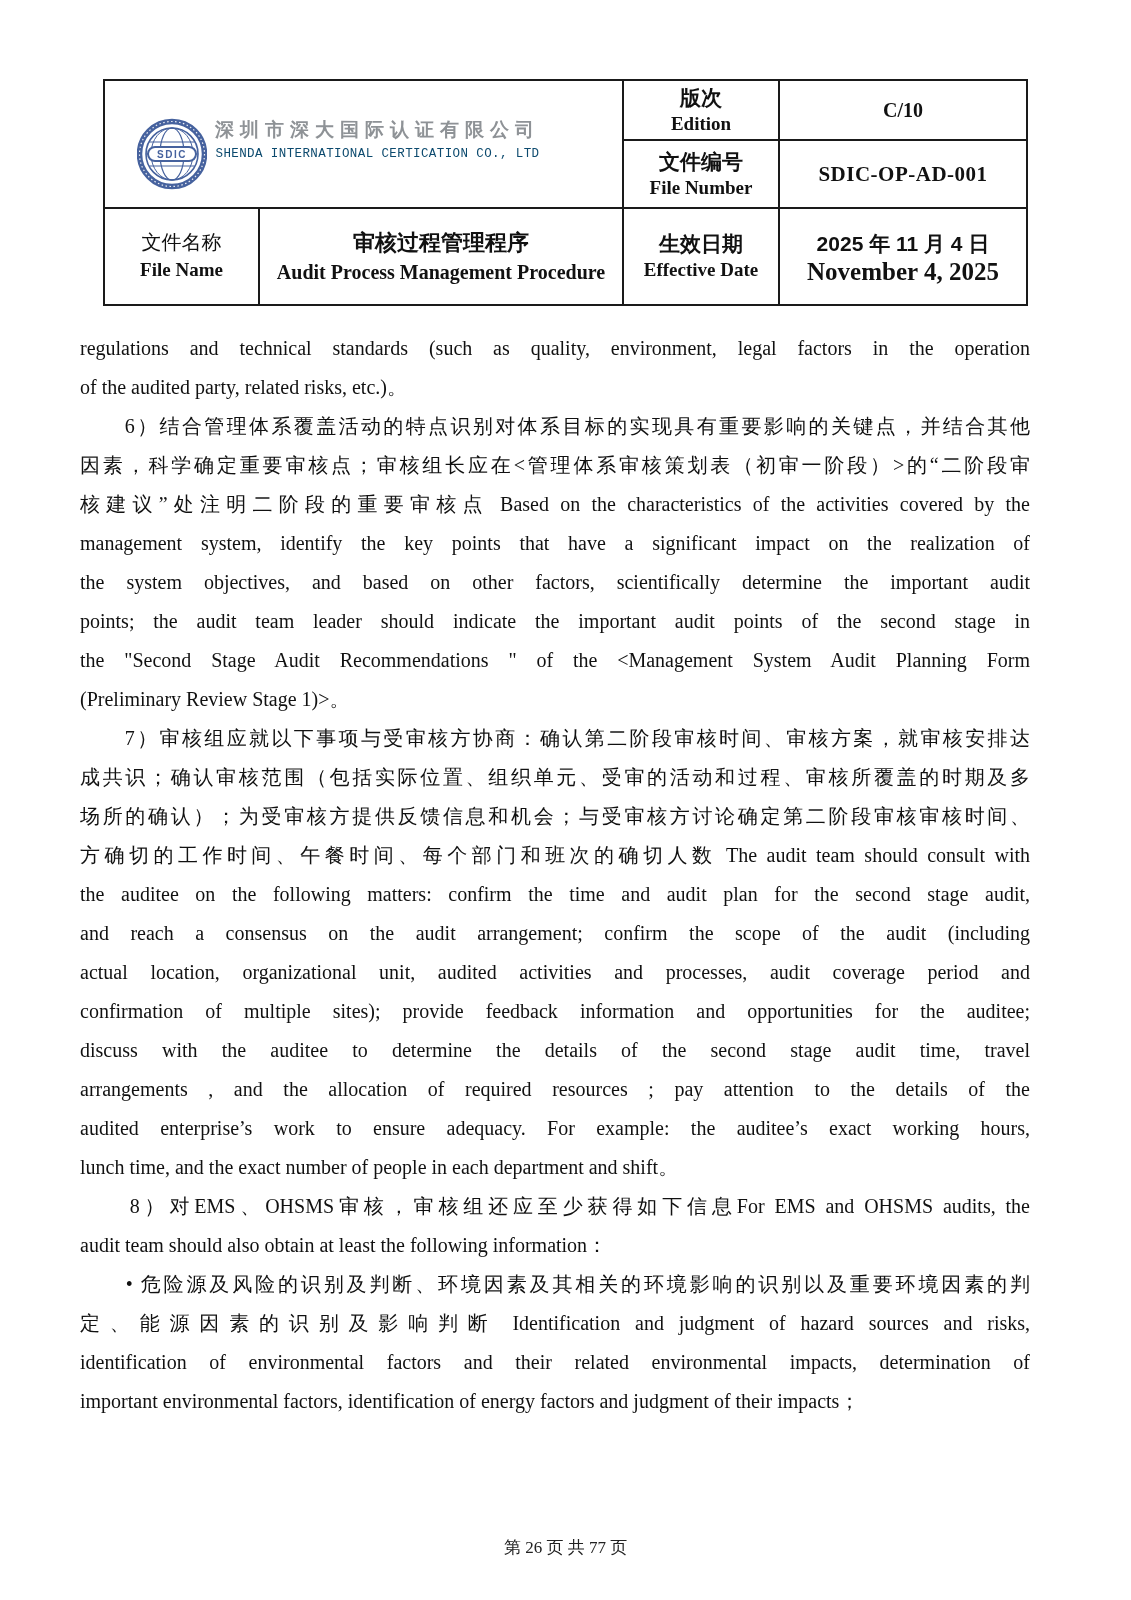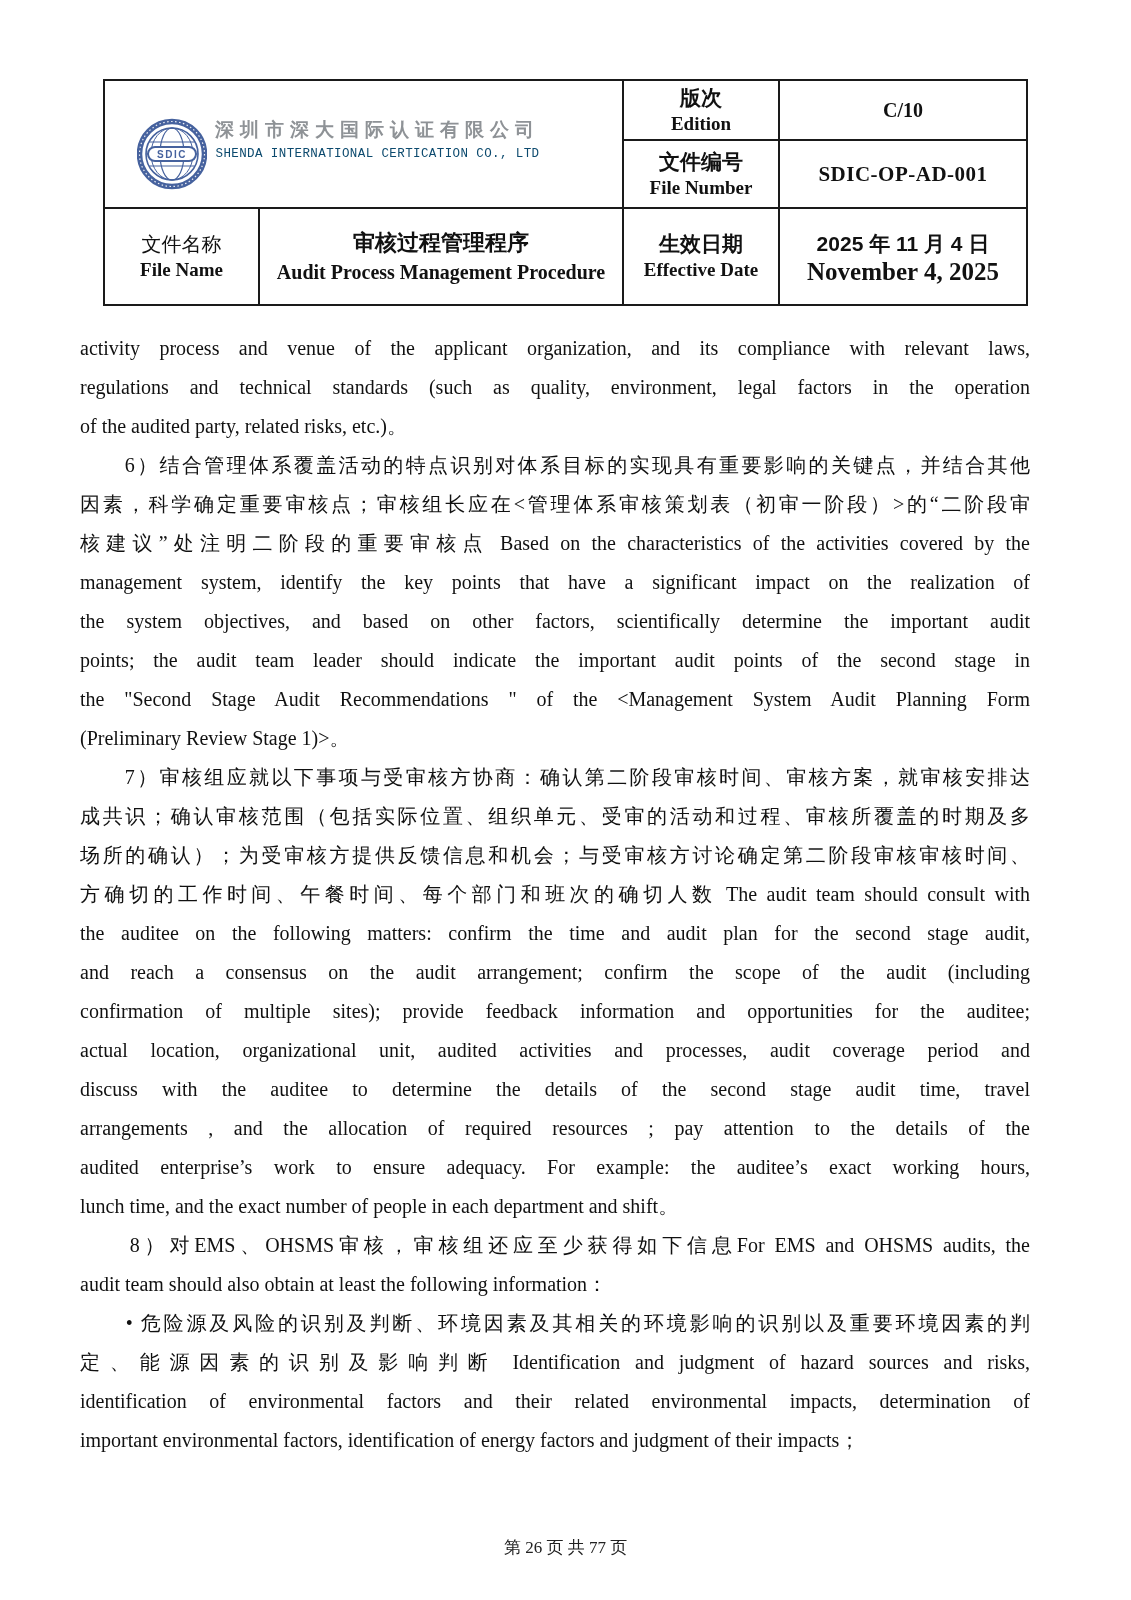--- a/index.html
+++ b/index.html
@@ -36,21 +36,21 @@
   }
   .company-en {
     color:#0c4a6e;
     font-family:"Liberation Mono","DejaVu Sans Mono",monospace;
     font-size:12.5px; letter-spacing:0.4px; margin-top:4px; white-space:nowrap;
   }
   .lbl-cn {
     font-family:"Liberation Sans","DejaVu Sans",sans-serif;
     font-weight:bold; font-size:21px; line-height:26px;
   }
-  .lbl-cn.song { font-family:Liberation Serif, serif; font-weight:normal; font-size:20px; }
+  .lbl-cn.song { font-family:Liberation Mono, monospace; font-weight:normal; font-size:20px; }
   .lbl-en { font-weight:bold; font-size:19px; line-height:25px;text-align:center; }
   .val { font-weight:bold; font-size:20px; }
   .val-big { font-weight:bold; font-size:21px; letter-spacing:0.5px; }
   .title-cn {
     font-family:"Liberation Sans","DejaVu Sans",sans-serif;
     font-weight:bold; font-size:22px; line-height:30px;
   }
   .title-en { font-weight:bold; font-size:20px; line-height:28px; }
   .date-cn {
     font-family:"Liberation Sans","DejaVu Sans",sans-serif;
@@ -141,43 +141,42 @@
       <td>
         <div class="date-cn">2025 年 11 月 4 日</div>
         <div class="date-en">November 4, 2025</div>
       </td>
     </tr>
   </tbody>
     </table>
 
   <div class="body-text">
       <div class="para">
-        <div class="line">activity process and venue of the applicant organization, and its compliance with relevant laws,</div>
         <div class="line">regulations and technical standards (such as quality, environment, legal factors in the operation</div>
         <div class="line last">of the audited party, related risks, etc.)。</div>
       </div>
       <div class="para">
         <div class="line">　　6）结合管理体系覆盖活动的特点识别对体系目标的实现具有重要影响的关键点，并结合其他</div>
         <div class="line">因素，科学确定重要审核点；审核组长应在&lt;管理体系审核策划表（初审一阶段）&gt;的“二阶段审</div>
         <div class="line">核建议”处注明二阶段的重要审核点 Based on the characteristics of the activities covered by the</div>
         <div class="line">management system, identify the key points that have a significant impact on the realization of</div>
         <div class="line">the system objectives, and based on other factors, scientifically determine the important audit</div>
         <div class="line">points; the audit team leader should indicate the important audit points of the second stage in</div>
         <div class="line">the "Second Stage Audit Recommendations " of the &lt;Management System Audit Planning Form</div>
         <div class="line last">(Preliminary Review Stage 1)&gt;。</div>
       </div>
       <div class="para">
         <div class="line">　　7）审核组应就以下事项与受审核方协商：确认第二阶段审核时间、审核方案，就审核安排达</div>
         <div class="line">成共识；确认审核范围（包括实际位置、组织单元、受审的活动和过程、审核所覆盖的时期及多</div>
         <div class="line">场所的确认）；为受审核方提供反馈信息和机会；与受审核方讨论确定第二阶段审核审核时间、</div>
         <div class="line">方确切的工作时间、午餐时间、每个部门和班次的确切人数 The audit team should consult with</div>
         <div class="line">the auditee on the following matters: confirm the time and audit plan for the second stage audit,</div>
         <div class="line">and reach a consensus on the audit arrangement; confirm the scope of the audit (including</div>
+        <div class="line">actual location, organizational unit, audited activities and processes, audit coverage period and</div>
         <div class="line">confirmation of multiple sites); provide feedback information and opportunities for the auditee;</div>
-        <div class="line">actual location, organizational unit, audited activities and processes, audit coverage period and</div>
         <div class="line">discuss with the auditee to determine the details of the second stage audit time, travel</div>
         <div class="line">arrangements , and the allocation of required resources ; pay attention to the details of the</div>
         <div class="line">audited enterprise’s work to ensure adequacy. For example: the auditee’s exact working hours,</div>
         <div class="line last">lunch time, and the exact number of people in each department and shift。</div>
       </div>
       <div class="para">
         <div class="line">　　8）对EMS、OHSMS审核，审核组还应至少获得如下信息For EMS and OHSMS audits, the</div>
         <div class="line last">audit team should also obtain at least the following information：</div>
       </div>
       <div class="para">

